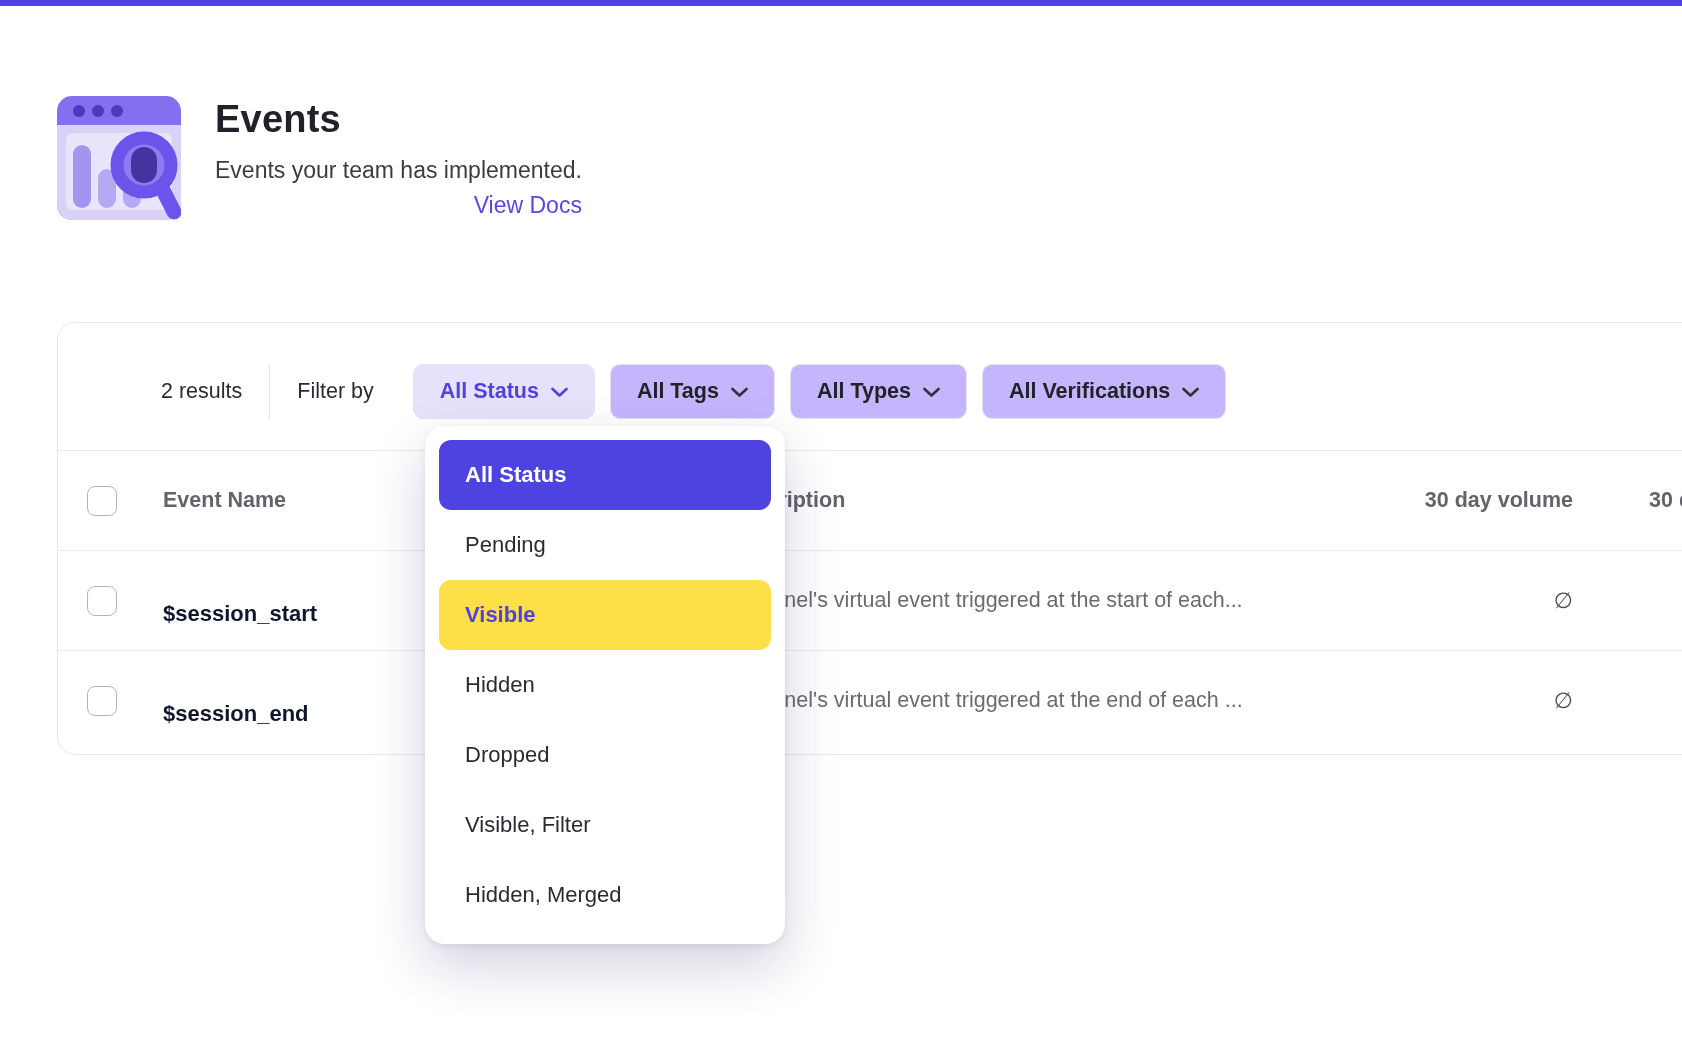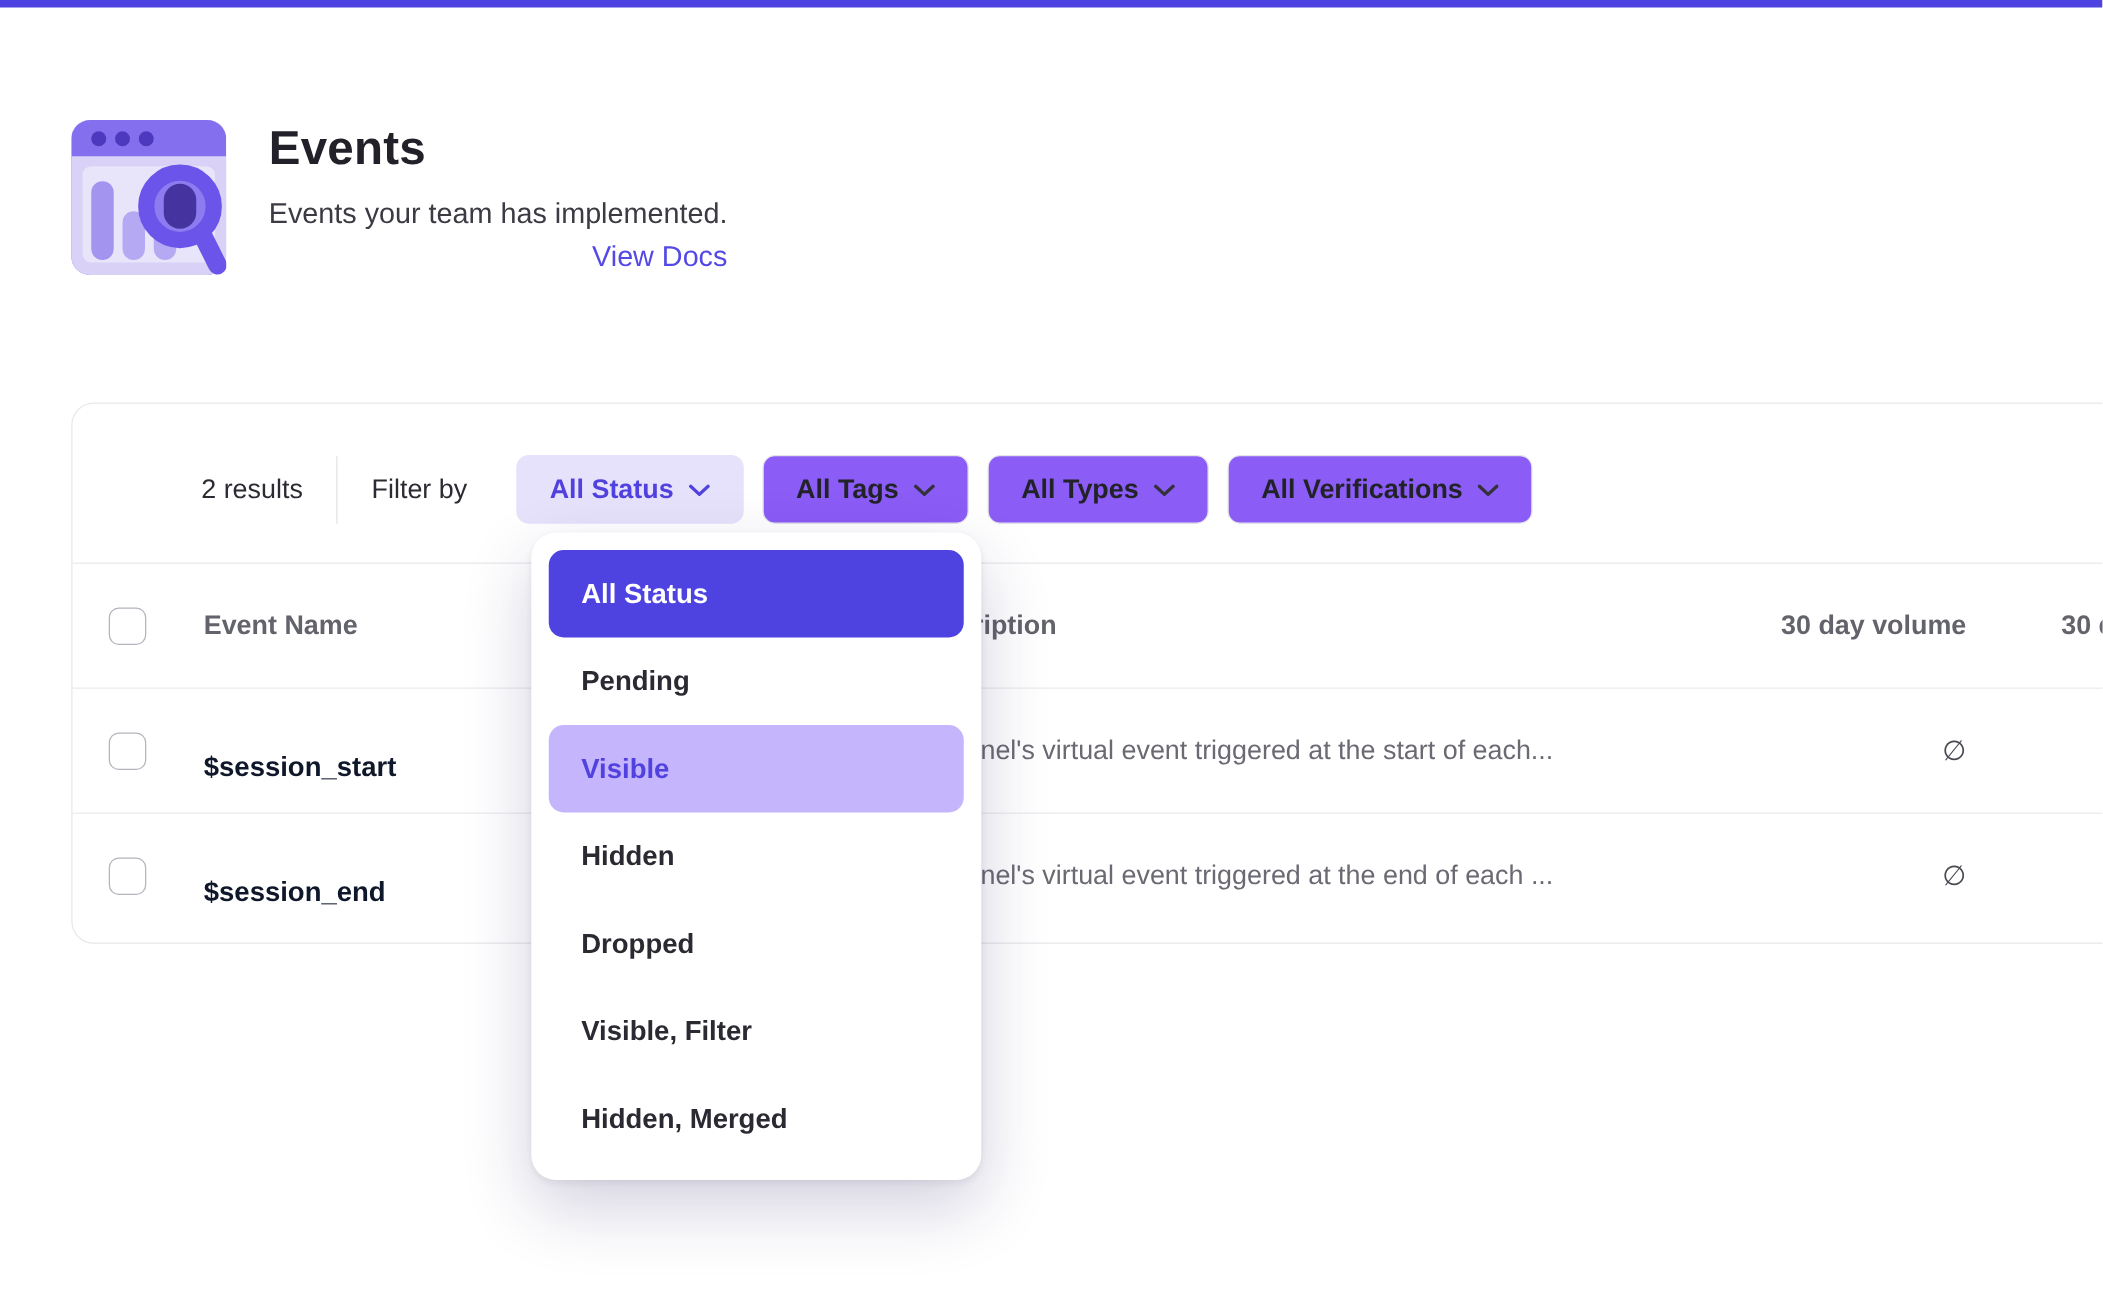--- a/index.html
+++ b/index.html
@@ -22,21 +22,21 @@
   .card { position:absolute; left:57px; top:322px; width:1680px; height:433px;
           background:#fff; border:1px solid #e8e8ec; border-radius:18px; }
 
   
   .toolbar { position:absolute; left:0; top:0; width:100%; height:127px; }
   .toolbar-inner { position:absolute; left:103px; top:41px; height:55px; display:flex; align-items:center; }
   .results-count { font-size:21.5px; font-weight:400; color:#2b2b33; }
   .vdivider { width:1px; height:54px; background:#e3e3e7; margin:0 27px; }
   .filter-by { font-size:21.5px; font-weight:500; color:#2b2b33; margin-right:39px; }
   .chip { height:55px; display:flex; align-items:center; padding:0 26px; border-radius:10px;
-          font-size:21.5px; font-weight:600; color:#222229; background:#8b5cf6;
+          font-size:21.5px; font-weight:600; color:#222229; background:#c4b5fd;
           border:1px solid #e4e4e8; margin-right:15px; cursor:pointer; }
   .chip .chev { margin-left:12px; margin-top:2px; }
   .chip.active { background:#e7e2fb; border-color:#e7e2fb; color:#5142e0; }
 
   
   .thead { position:absolute; left:0; top:127px; width:100%; height:100px;
            border-top:1px solid #e9e9ed; display:flex; align-items:center; }
   .trow  { position:absolute; left:0; width:100%; height:100px; border-top:1px solid #ececf0;
            display:flex; align-items:center; }
   .trow.r0 { top:227px; } .trow.r1 { top:327px; }
@@ -49,23 +49,23 @@
   .th { font-size:21.5px; font-weight:700; color:#63636b; }
   .event-name { font-size:22px; font-weight:600; color:#0f172a;margin-top:26px; }
   .desc-text { font-size:21.5px; color:#6b6a73; }
   .vol-value { font-size:22px; color:#4a4a52; }
 
   
   .dropdown { position:absolute; left:425px; top:426px; width:360px; z-index:10;
               background:#fff; border-radius:20px; padding:14px;
               box-shadow:0 2px 6px rgba(20,15,60,.07), 0 22px 55px rgba(35,23,95,.20); }
   .dd-item { height:70px; display:flex; align-items:center; padding-left:26px;
-             border-radius:12px; font-size:22px; font-weight:700; color:#2b2a33; cursor:pointer; }
+             border-radius:12px; font-size:22px; font-weight:400; color:#2b2a33; cursor:pointer; }
   .dd-item.selected { background:#4E43E1; color:#ffffff; font-weight:600; }
-  .dd-item.highlighted { background:#c4b5fd; color:#5142e0; font-weight:600; }
+  .dd-item.highlighted { background:#fde047; color:#5142e0; font-weight:600; }
 </style>
 </head>
 <body>
 
 <div class="stage">
 
   <div class="topbar"></div>
 
   <div class="page-header">
     <svg class="app-icon" viewBox="0 0 124 124">

